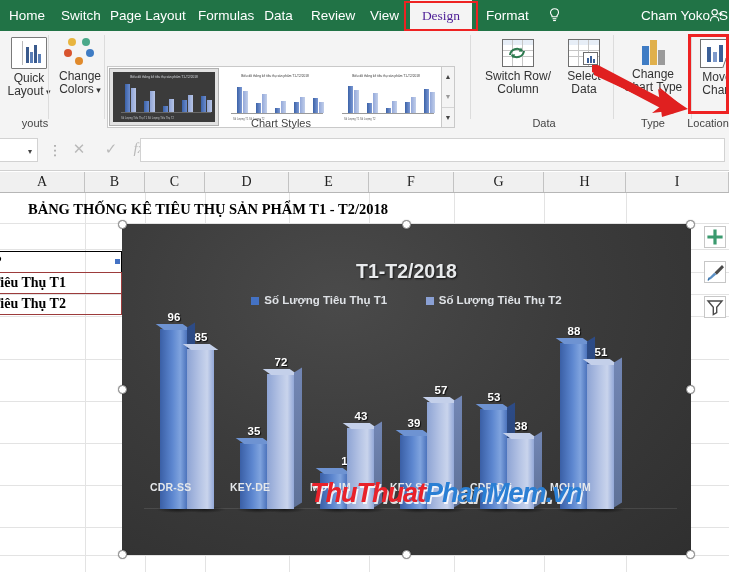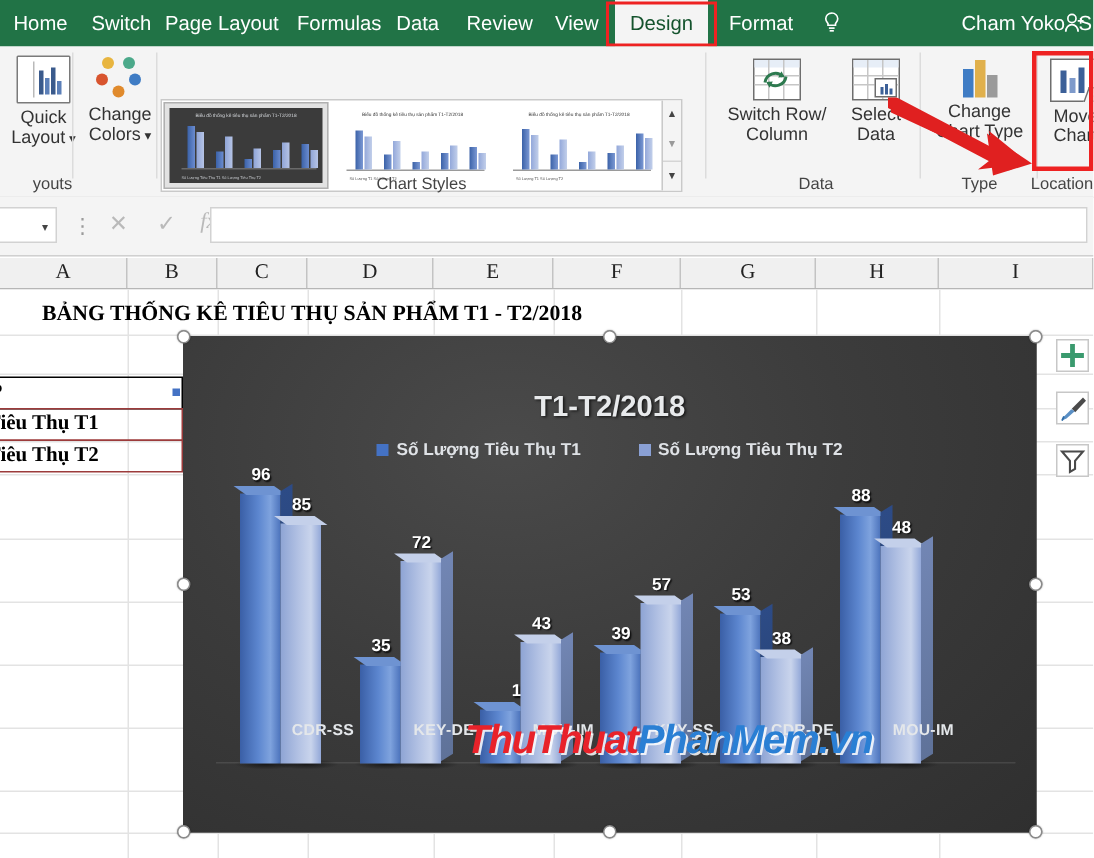--- a/index.html
+++ b/index.html
@@ -14,21 +14,21 @@
   
   .tabbar{
     position:absolute;left:0;top:0;width:729px;height:31px;
     background:#217346;
   }
   .tab{
     position:absolute;top:0;height:31px;line-height:31px;
     color:#ffffff;font-size:13.5px;white-space:nowrap;
     padding:0 9px;box-sizing:border-box;
   }
-  .tab.active{background:#f4f4f4;color:#14532d;}
+  .tab.active{background:#f4f4f4;color:#4c1d95;font-family:Liberation Serif, serif;}
   .tab-highlight{
     position:absolute;border:2.5px solid #ee2222;box-sizing:border-box;
     pointer-events:none;
   }
 
   
   .ribbon{
     position:absolute;left:0;top:31px;width:729px;height:100px;
     background:#f4f4f4;border-bottom:1px solid #d4d4d4;
   }
@@ -187,21 +187,21 @@
   .bar .side{position:absolute;right:-8px;bottom:4px;width:8px;}
   .bar .shadow{
     position:absolute;left:-4px;bottom:-4px;width:calc(100% + 16px);height:7px;
     background:radial-gradient(ellipse at center, rgba(0,0,0,.55) 0%, rgba(0,0,0,0) 70%);
   }
   .dlabel{
     position:absolute;width:40px;text-align:center;color:#fff;font-size:11.5px;
     font-weight:bold;text-shadow:1px 1px 1px rgba(0,0,0,.8);
   }
   .catlabel{
-    position:absolute;bottom:16px;width:86px;text-align:right;
+    position:absolute;bottom:16px;width:86px;text-align:left;
     color:#e4e7ea;font-size:10.5px;font-weight:bold;letter-spacing:.2px;
   }
 
   .watermark{
     position:absolute;left:188px;bottom:46px;font-size:27px;font-weight:bold;
     font-style:italic;letter-spacing:-1px;white-space:nowrap;
     text-shadow:1.5px 1.5px 0 rgba(255,255,255,.85);
   }
   .wm-a{color:#e8222a;}
   .wm-b{color:#2a7fd4;}
@@ -595,21 +595,21 @@
             <span class="side" style="height:100%;background:linear-gradient(to bottom,#2d4b86,#24406f);transform:skewY(-32deg);"></span>
           </div>
           <div class="dlabel" style="left:-6px;bottom:172px;">88</div>
 
           <div class="bar" style="left:27px;width:27px;height:145px;">
             <span class="shadow"></span>
             <span class="face" style="height:100%;background:linear-gradient(to right,#8ea4d4 0%,#b3c2e4 45%,#c9d4ec 75%,#93a8d8 100%);"></span>
             <span class="top" style="top:-5px;height:6px;background:#c4d0ea;transform:skewX(55deg);"></span>
             <span class="side" style="height:100%;background:linear-gradient(to bottom,#7286b4,#5f7299);transform:skewY(-32deg);"></span>
           </div>
-          <div class="dlabel" style="left:21px;bottom:151px;">48</div>
+          <div class="dlabel" style="left:21px;bottom:151px;">51</div>
 
           <div class="catlabel" style="left:-10px;">MOU-IM</div>
         </div>
 
         <div class="watermark">
           <span class="wm-a">ThuThuat</span><span class="wm-b">PhanMem</span><span class="wm-b">.vn</span>
         </div>
       </div>
     </div>
 

